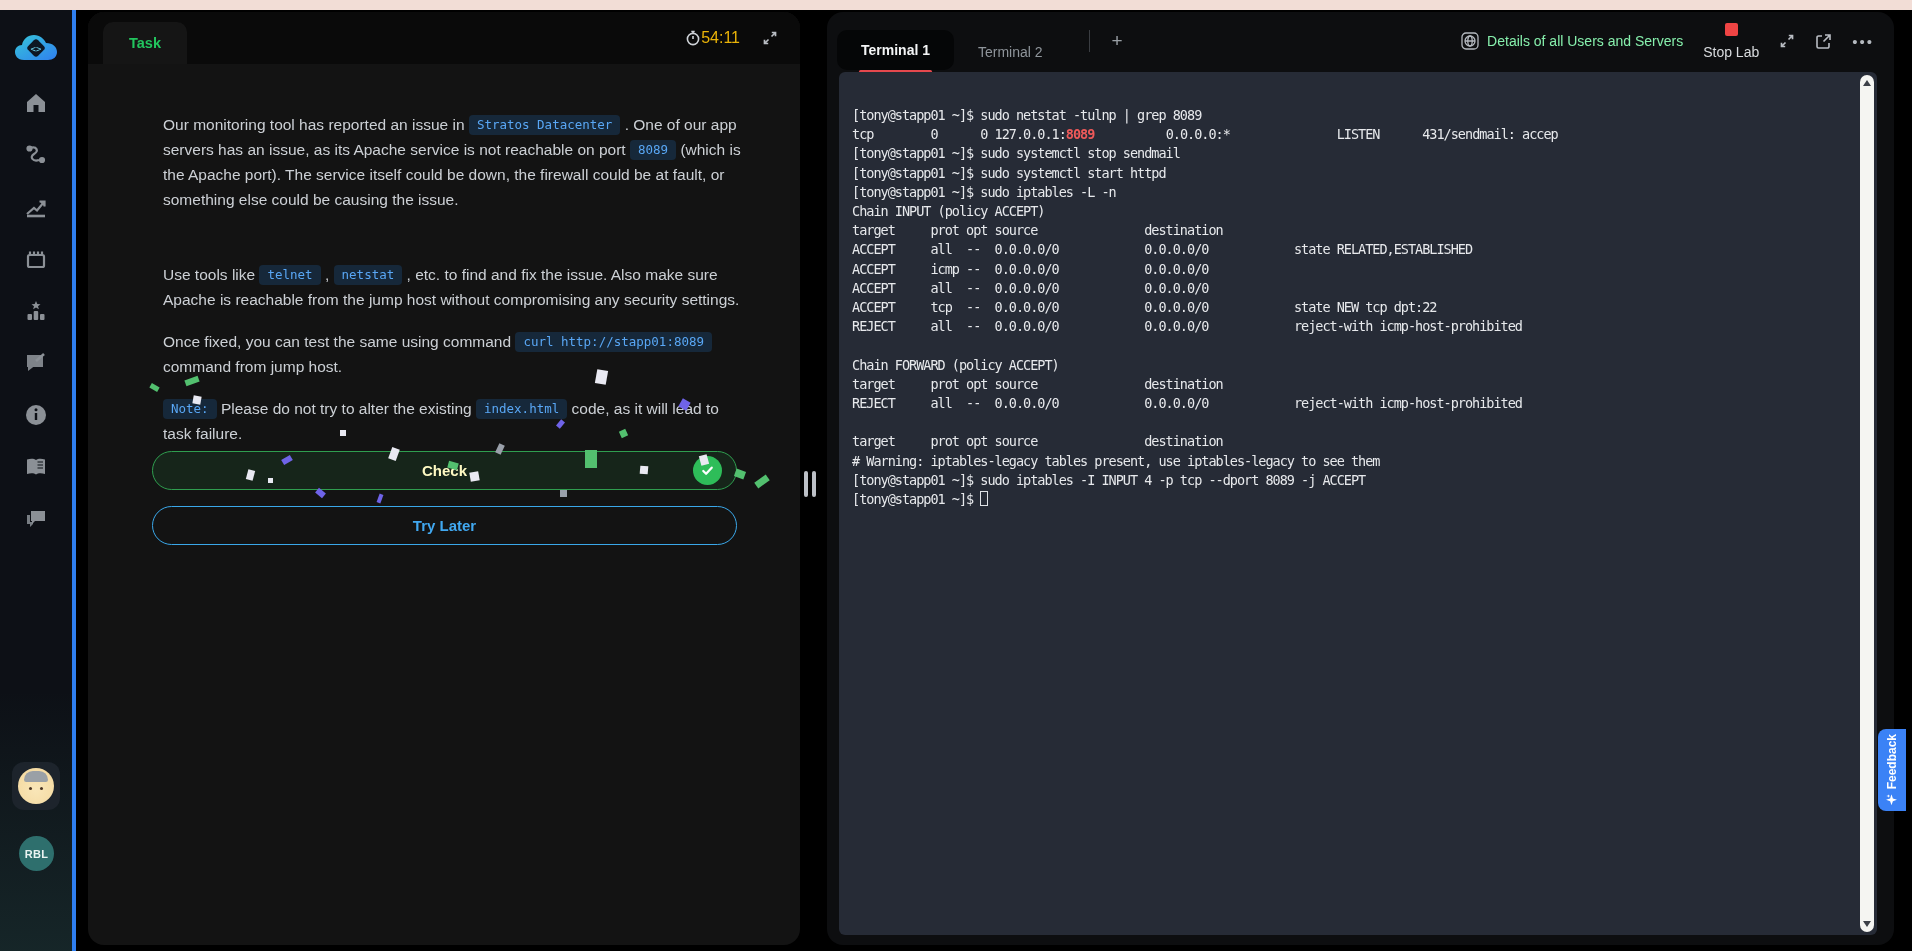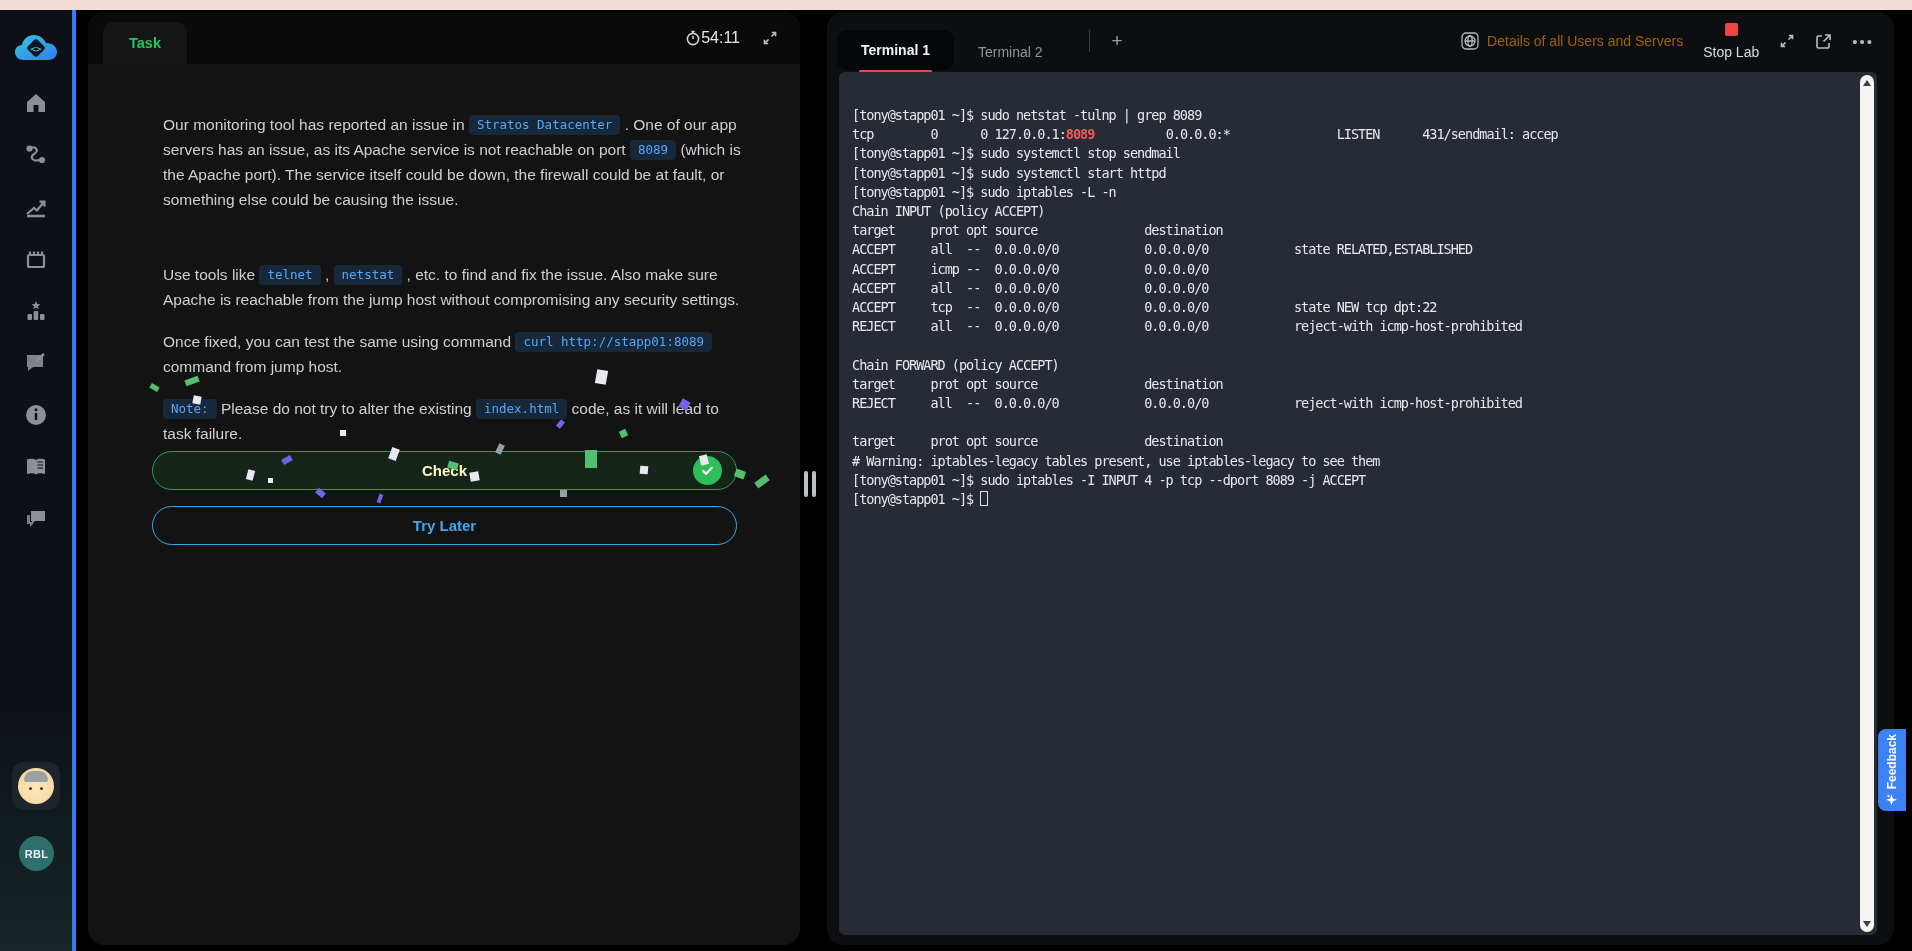--- a/index.html
+++ b/index.html
@@ -36,21 +36,21 @@
   
   .task-panel { position:absolute; left:88px; top:12px; width:712px; height:933px; background:#131313;
                 border-radius:16px; overflow:hidden; }
   .task-header { position:absolute; left:0; top:0; width:100%; height:52px; background:#0a0a0a;
                  display:flex; align-items:center; }
   .task-tab { margin-left:15px; height:42px; margin-top:10px; background:#151515; border-radius:10px 10px 0 0;
               padding:0 26px; color:#22c55e; font-size:14.5px; font-weight:bold; display:flex; align-items:center;
               border:none; cursor:pointer; }
   .task-header-right { margin-left:auto; display:flex; align-items:center; gap:22px; padding-right:22px;
                        color:#c9cdd2; }
-  .timer { display:flex; align-items:center; font-size:16px; color:#e5e5e5; }
+  .timer { display:flex; align-items:center; font-size:16px; color:#eab308; }
   .icon-btn { background:none; border:none; color:#b9bdc3; cursor:pointer; display:flex; align-items:center; }
   .task-content { position:absolute; left:11px; top:52px; width:100%; padding:48px 60px 0 64px;
                   color:#ccd0d5; font-size:15.5px; line-height:25px; }
   .task-content p { margin:0 0 17px; }
   .task-content p.first { margin-bottom:50px; }
   .task-content p.last { margin-bottom:30px; }
   .chip { display:inline-block; background:#16283a; color:#59a7f5; font-family:"DejaVu Sans Mono", monospace;
           font-size:12.5px; line-height:18px; padding:1px 8px; border-radius:4px; vertical-align:1px; }
   .task-buttons { position:absolute; left:64px; top:439px; width:585px; }
   .btn { position:relative; display:block; width:100%; height:39px; border-radius:20px; font-size:15px;
@@ -73,21 +73,21 @@
   .term-header { position:absolute; left:0; top:0; width:100%; height:58px; display:flex; align-items:center; }
   .term-tabs { display:flex; align-items:flex-end; margin-left:10px; height:100%; }
   .term-tab { position:relative; background:none; border:none; color:#8f959b; font-size:14px; padding:10px 24px;
               cursor:pointer; font-family:"Liberation Sans", sans-serif; }
   .term-tab.active { background:#050607; border-radius:10px; color:#f4f5f6; font-weight:bold; padding:12px 24px; }
   .term-tab.active::after { content:""; position:absolute; left:22px; right:22px; bottom:-3px; height:3px;
                             background:#e5484d; border-radius:2px; }
   .tab-sep { width:1px; height:22px; background:#3a3d42; margin:0 14px 0 22px; }
   .new-tab { background:none; border:none; color:#9aa0a6; font-size:19px; cursor:pointer; padding:0 8px; }
   .term-header-right { margin-left:auto; display:flex; align-items:center; gap:20px; padding-right:20px; }
-  .details-link { display:flex; align-items:center; gap:8px; background:none; border:none; color:#a16207;
+  .details-link { display:flex; align-items:center; gap:8px; background:none; border:none; color:#86efac;
                   font-size:14px; cursor:pointer; font-family:"Liberation Sans", sans-serif; }
   .stop-lab { display:flex; align-items:center; gap:8px; background:none; border:none; color:#d9dcdf;
               font-size:14px; cursor:pointer; font-family:"Liberation Sans", sans-serif;flex-direction:column; }
   .stop-square { width:13px; height:13px; background:#ef4444; border-radius:2px; }
   .dots { font-size:15px; letter-spacing:2px; color:#b4b9bf; }
 
   .term-body { position:absolute; left:12px; right:17px; top:60px; bottom:10px; background:#262b36;
                border-radius:6px; }
   .term-lines { position:absolute; left:13px; top:9px; right:34px;margin-top:25px; }
   .tline { white-space:pre; font-family:"DejaVu Sans Mono", monospace; font-size:13.5px; line-height:19.2px;

